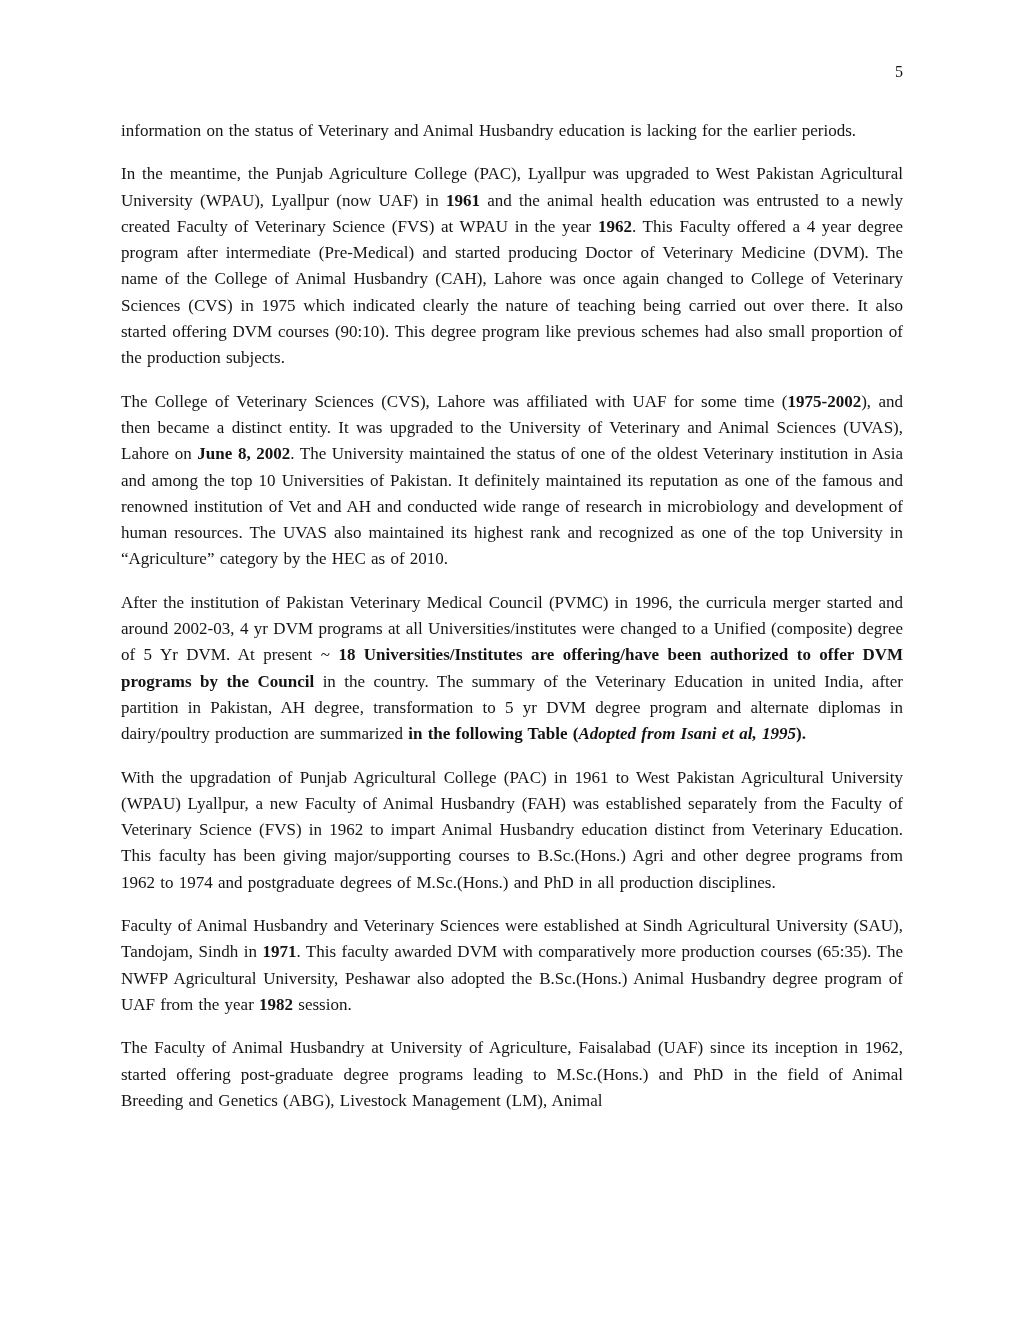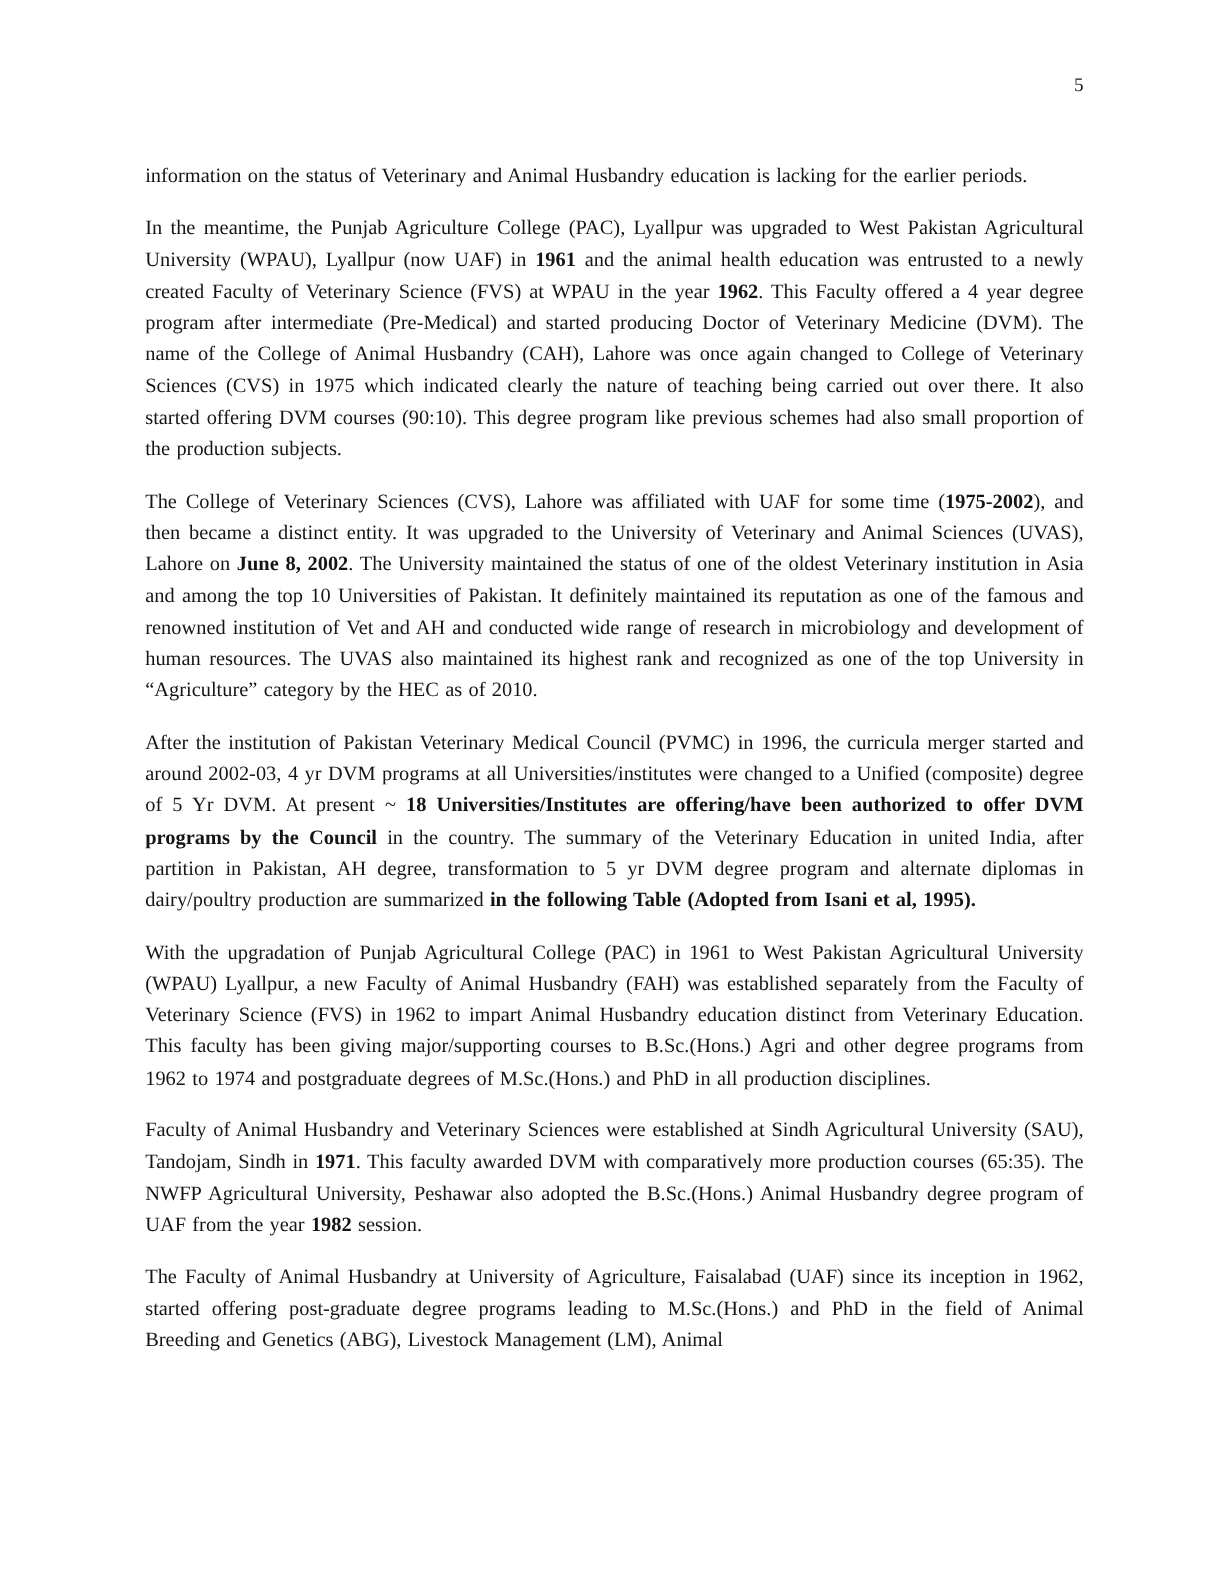--- a/index.html
+++ b/index.html
@@ -20,33 +20,33 @@
     position: absolute;
     top: 62px;
     left: 121px;
     width: 782px;
     text-align: right;
     font-size: 16px;
     line-height: 20px;
   }
   .content {
     position: absolute;
-    top: 134px;
+    top: 118px;
     left: 121px;
     width: 782px;
   }
   .content p.para {
     margin: 0 0 17px 0;
     font-size: 17px;
     line-height: 26.3px;
     text-align: justify;
     word-spacing: 1px;
   }
   .content p.para span.b { font-weight: bold; }
-  .content p.para span.i { }
+  .content p.para span.i { font-style: italic; }
 </style>
 </head>
 <body>
 
 <div class="page">
   <div class="page-number">5</div>
   <div class="content">
       <p class="para"><span class="">information on the status of Veterinary and Animal Husbandry education is lacking for the earlier periods.</span></p>
       <p class="para"><span class="">In the meantime, the Punjab Agriculture College (PAC), Lyallpur was upgraded to West Pakistan Agricultural University (WPAU), Lyallpur (now UAF) in </span><span class="b ">1961</span><span class=""> and the animal health education was entrusted to a newly created Faculty of Veterinary Science (FVS) at WPAU in the year </span><span class="b ">1962</span><span class="">. This Faculty offered a 4 year degree program after intermediate (Pre-Medical) and started producing Doctor of Veterinary Medicine (DVM). The name of the College of Animal Husbandry (CAH), Lahore was once again changed to College of Veterinary Sciences (CVS) in 1975 which indicated clearly the nature of teaching being carried out over there. It also started offering DVM courses (90:10). This degree program like previous schemes had also small proportion of the production subjects.</span></p>
       <p class="para"><span class="">The College of Veterinary Sciences (CVS), Lahore was affiliated with UAF for some time (</span><span class="b ">1975-2002</span><span class="">), and then became a distinct entity. It was upgraded to the University of Veterinary and Animal Sciences (UVAS), Lahore on </span><span class="b ">June 8, 2002</span><span class="">. The University maintained the status of one of the oldest Veterinary institution in Asia and among the top 10 Universities of Pakistan. It definitely maintained its reputation as one of the famous and renowned institution of Vet and AH and conducted wide range of research in microbiology and development of human resources. The UVAS also maintained its highest rank and recognized as one of the top University in “Agriculture” category by the HEC as of 2010.</span></p>

